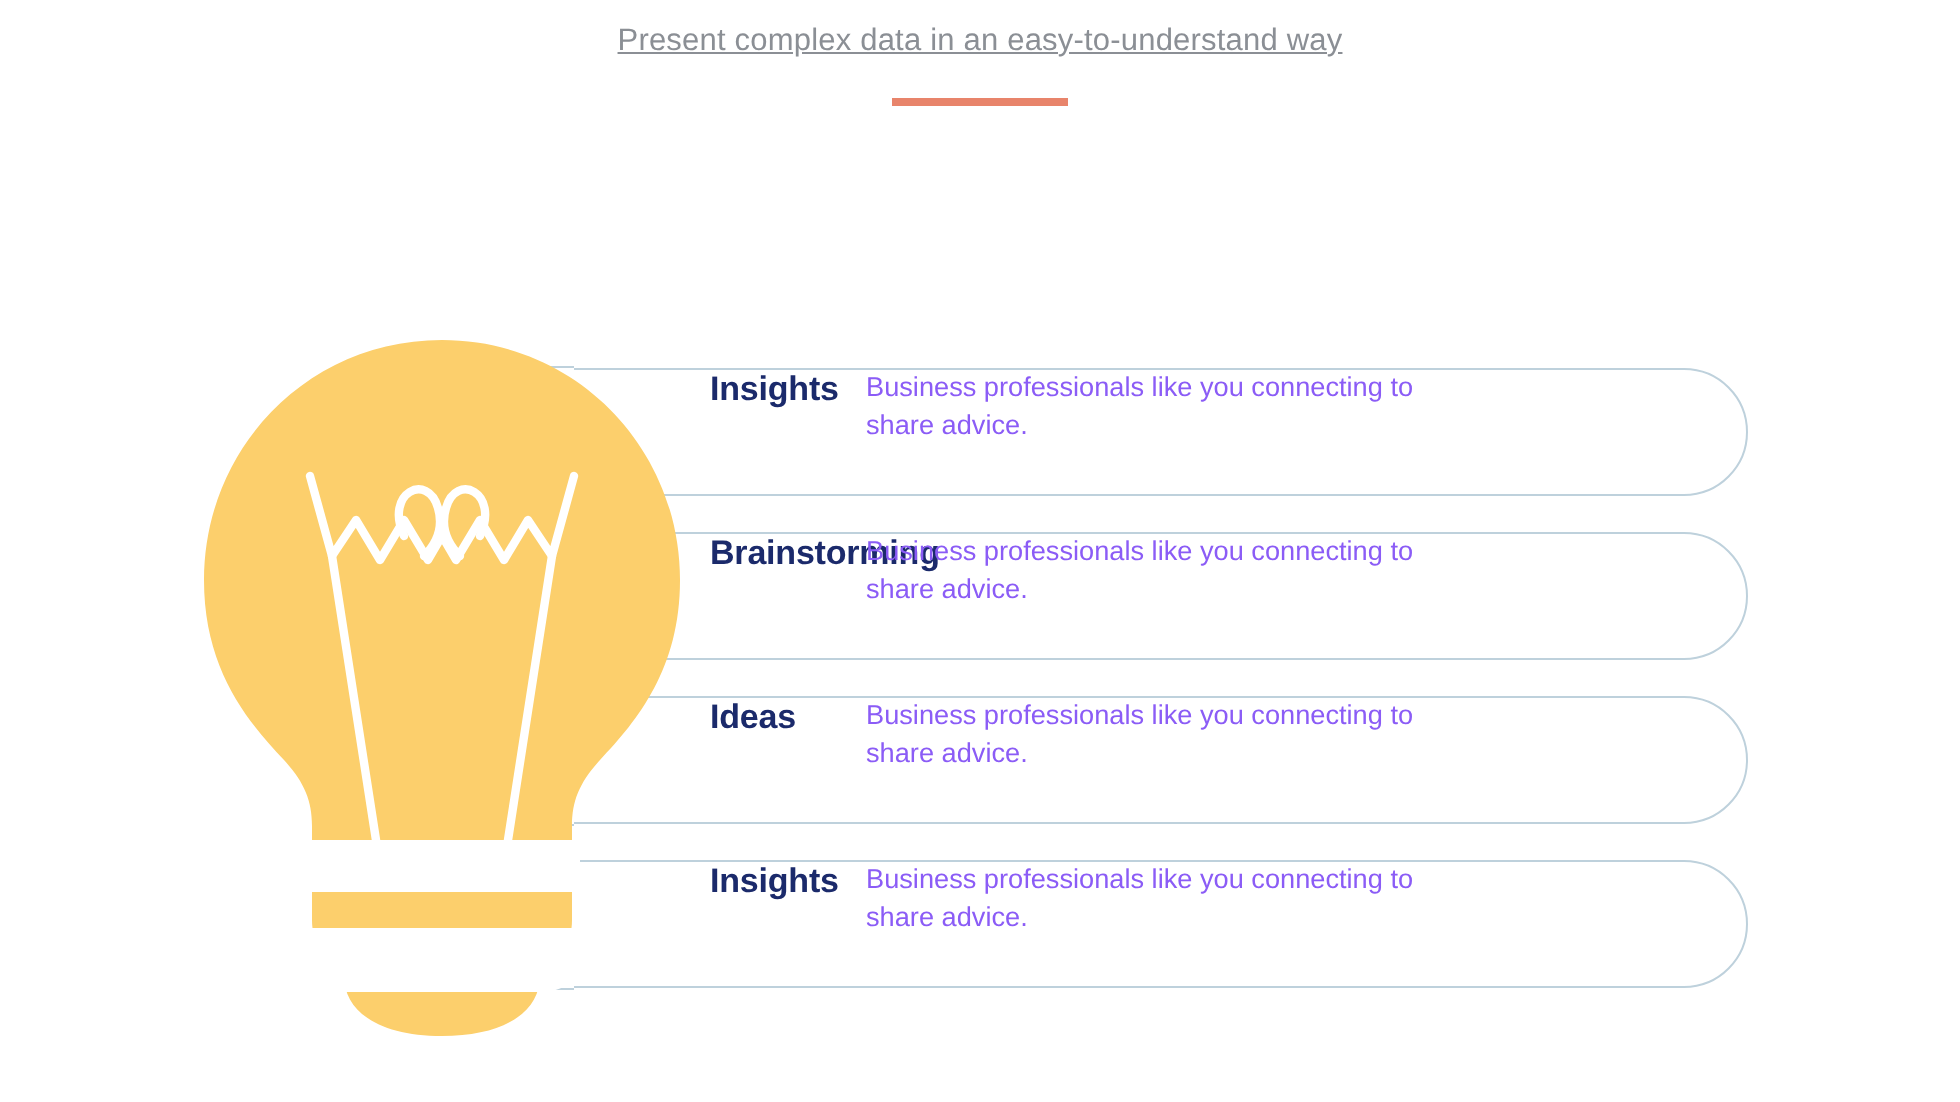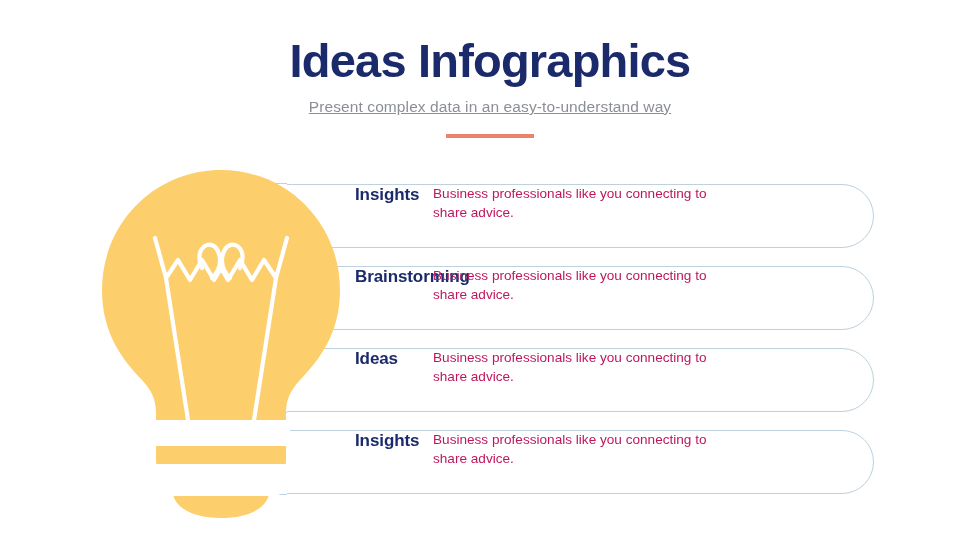--- a/index.html
+++ b/index.html
@@ -109,42 +109,41 @@
   }
 
   .row-desc {
     position: relative;
     z-index: 2;
     flex: 1;
     padding-left: 4px;
     padding-right: 40px;
     font-size: 13.6px;
     line-height: 1.38;
-    color: #be185d;
+    color: #8b5cf6;
     max-width: 300px;
   }
 
   
   .bulb {
     position: absolute;
     left: 96px;
     top: 168px;
     width: 250px;
     height: 352px;
     z-index: 5;
   }
   .bulb svg { display: block; }
 </style>
 </head>
 <body>
 
 <div class="slide">
 
   <div class="header">
-    <h1 class="slide-title">Ideas Infographics</h1>
     <p class="slide-subtitle">Present complex data in an easy-to-understand way</p>
     <div class="accent-rule"></div>
   </div>
 
   <div class="rows">
 
     <div class="row">
       <div class="row-label">Insights</div>
       <div class="row-desc">Business professionals like you connecting to share advice.</div>
     </div>

